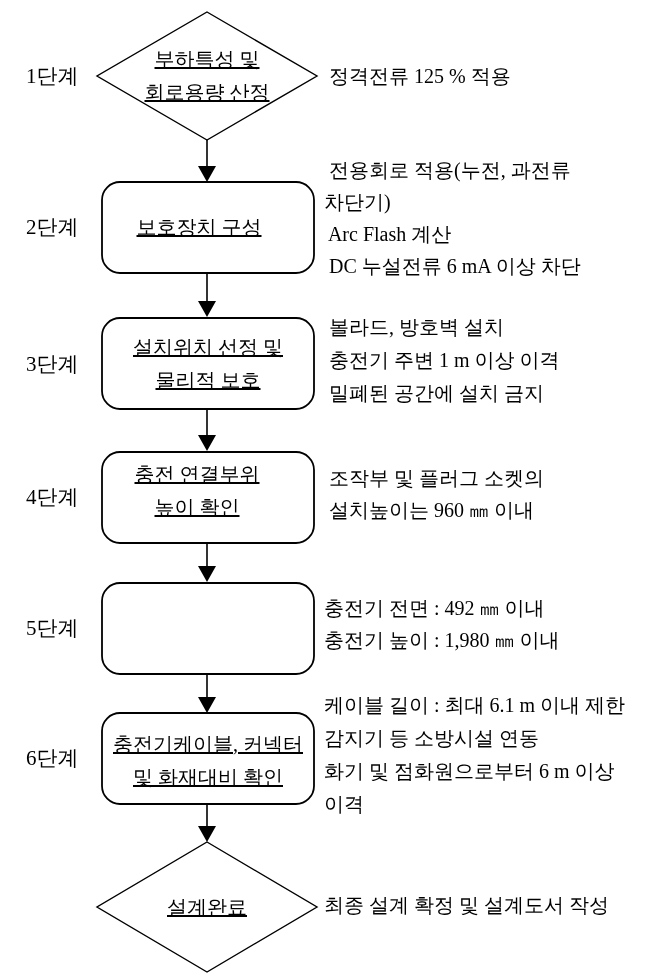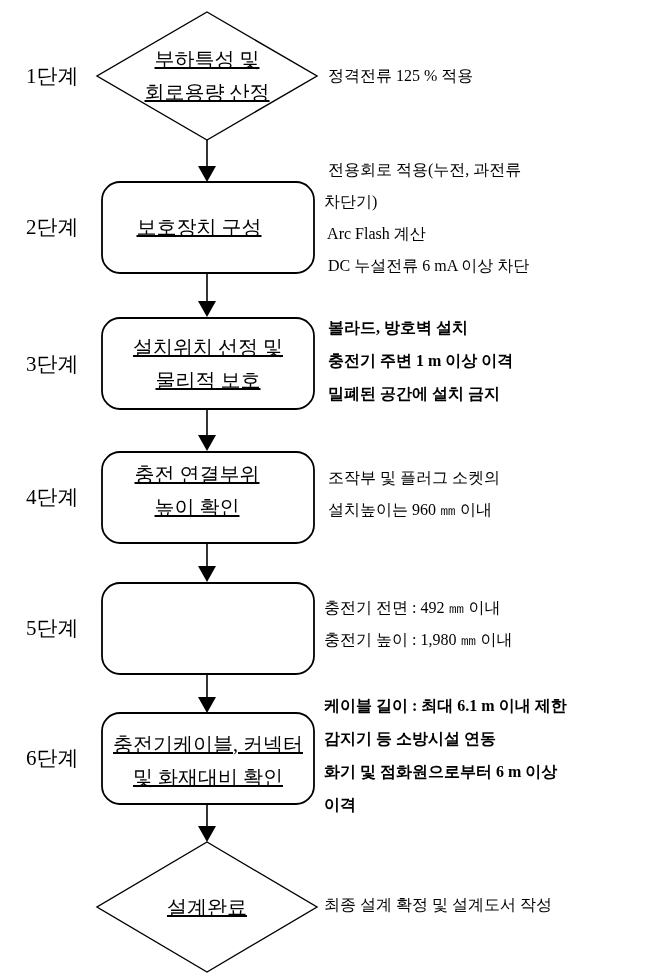--- a/index.html
+++ b/index.html
@@ -42,29 +42,28 @@
     font-size: 20px;
     text-decoration: underline;
   }
   .node-text .line {
     line-height: 33px;
     white-space: nowrap;
   }
   .annotation {
     position: absolute;
     left: 324px;
-    font-size: 16px;
+    font-size: 20px;
   }
   .annotation .line {
     line-height: 32px;
     white-space: pre;
   }
   .annotation.lh33 .line {
     line-height: 33px;
-    font-weight: bold;
   }
 </style>
 </head>
 <body>
 
 <div id="canvas">
 
   <svg id="shapes" viewBox="0 0 669 978" xmlns="http://www.w3.org/2000/svg">
 
     <polygon points="207,12 317,76 207,140 97,76" fill="#ffffff" stroke="#000000" stroke-width="1.4"></polygon>

